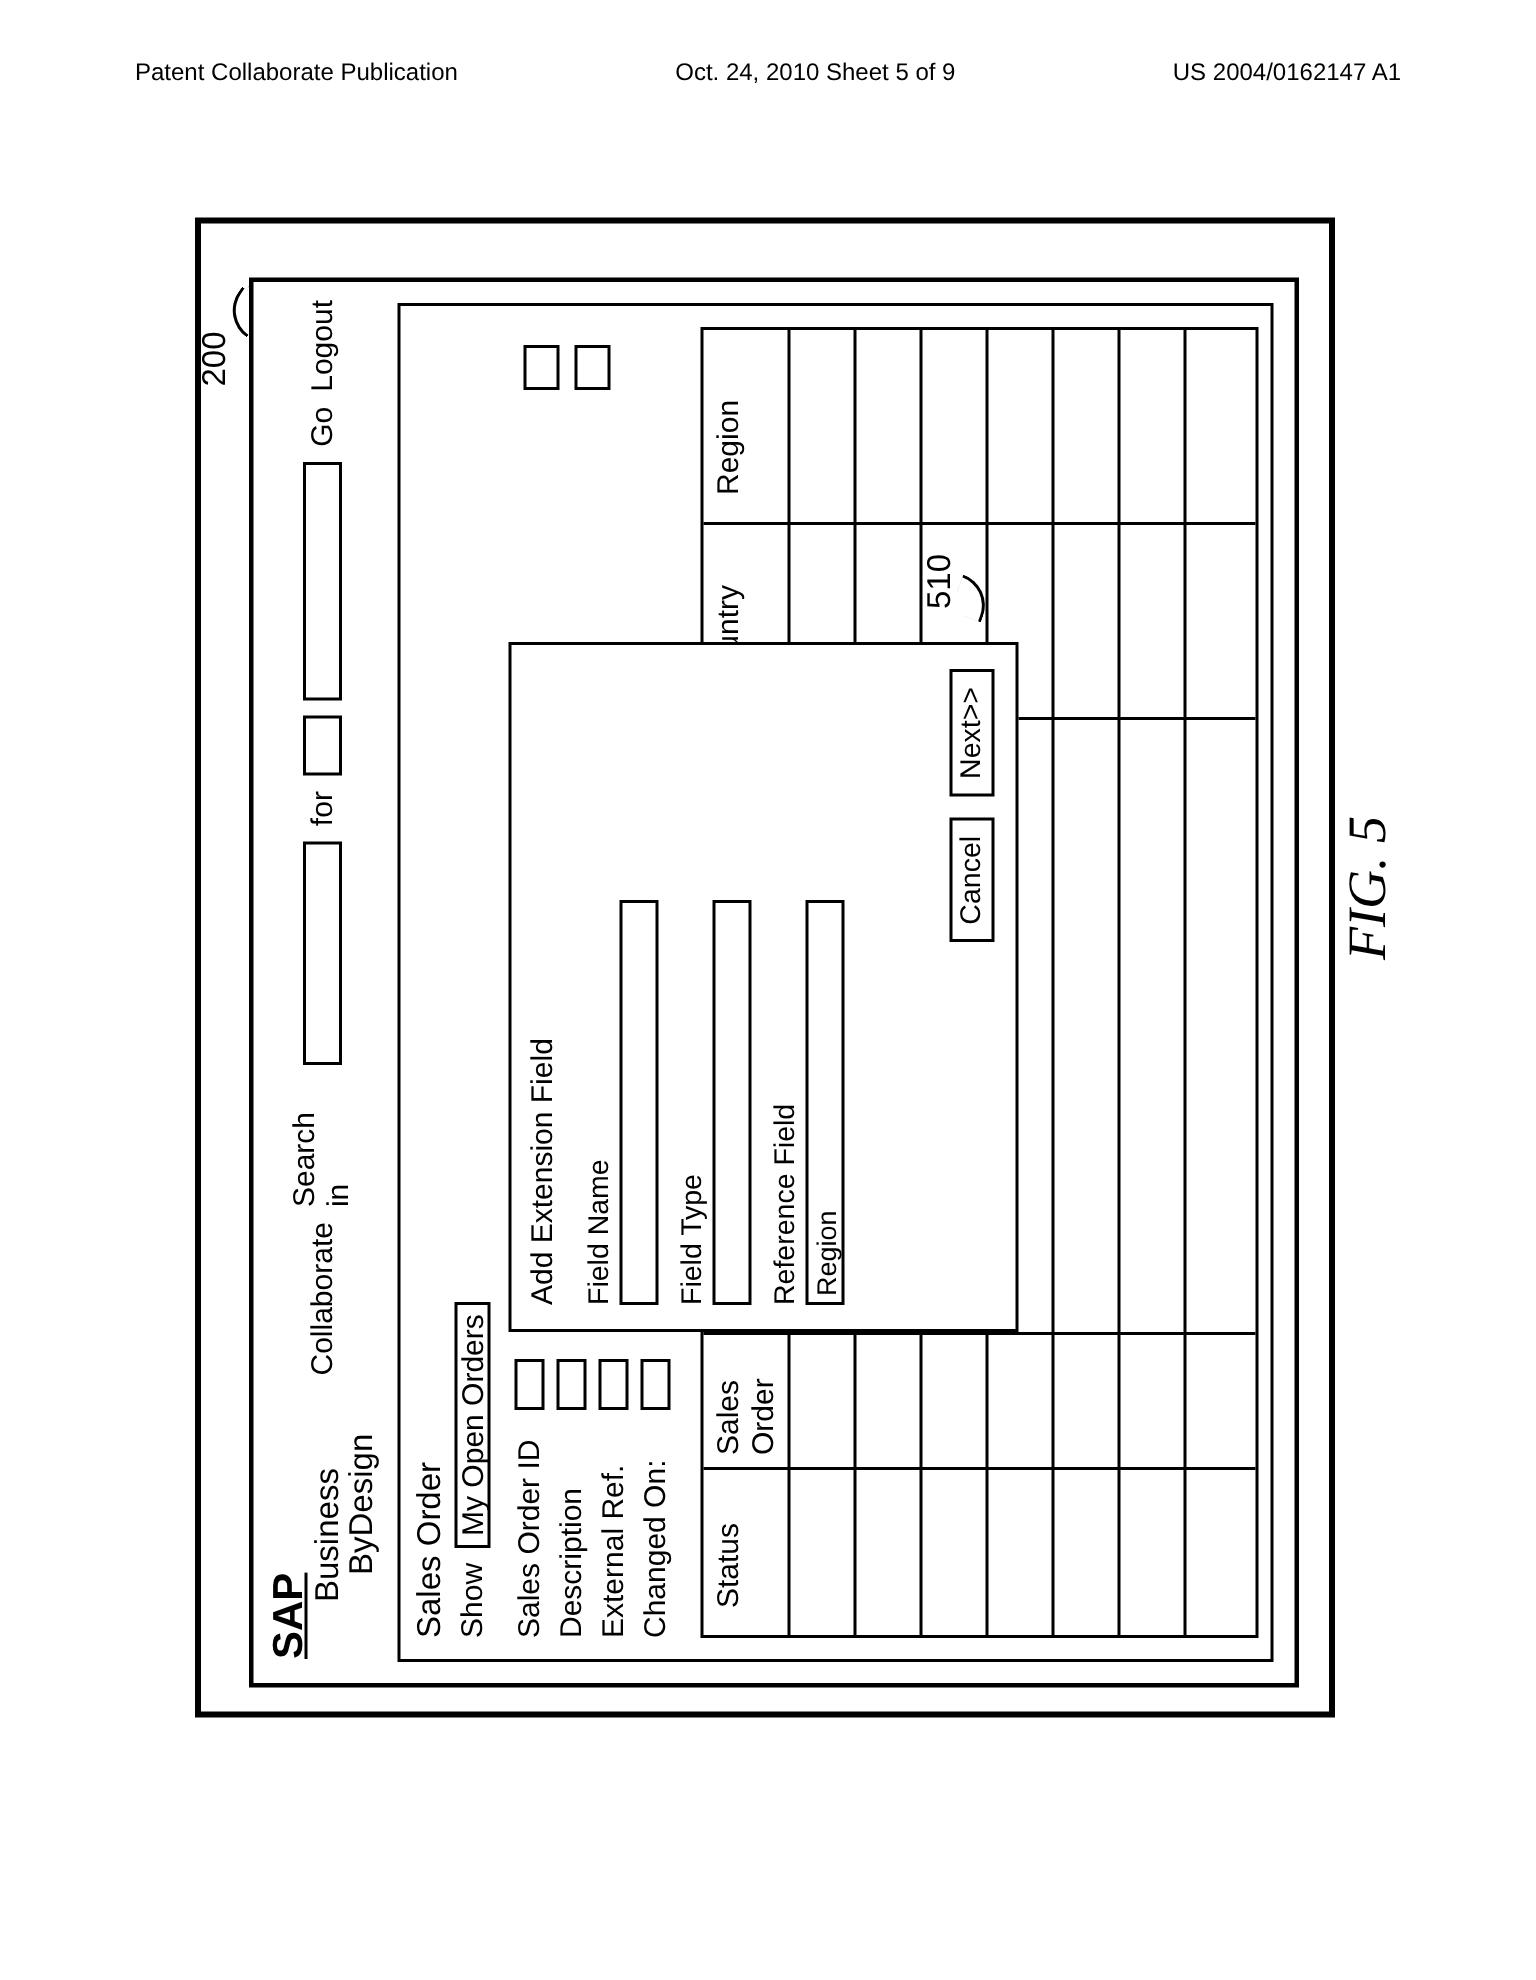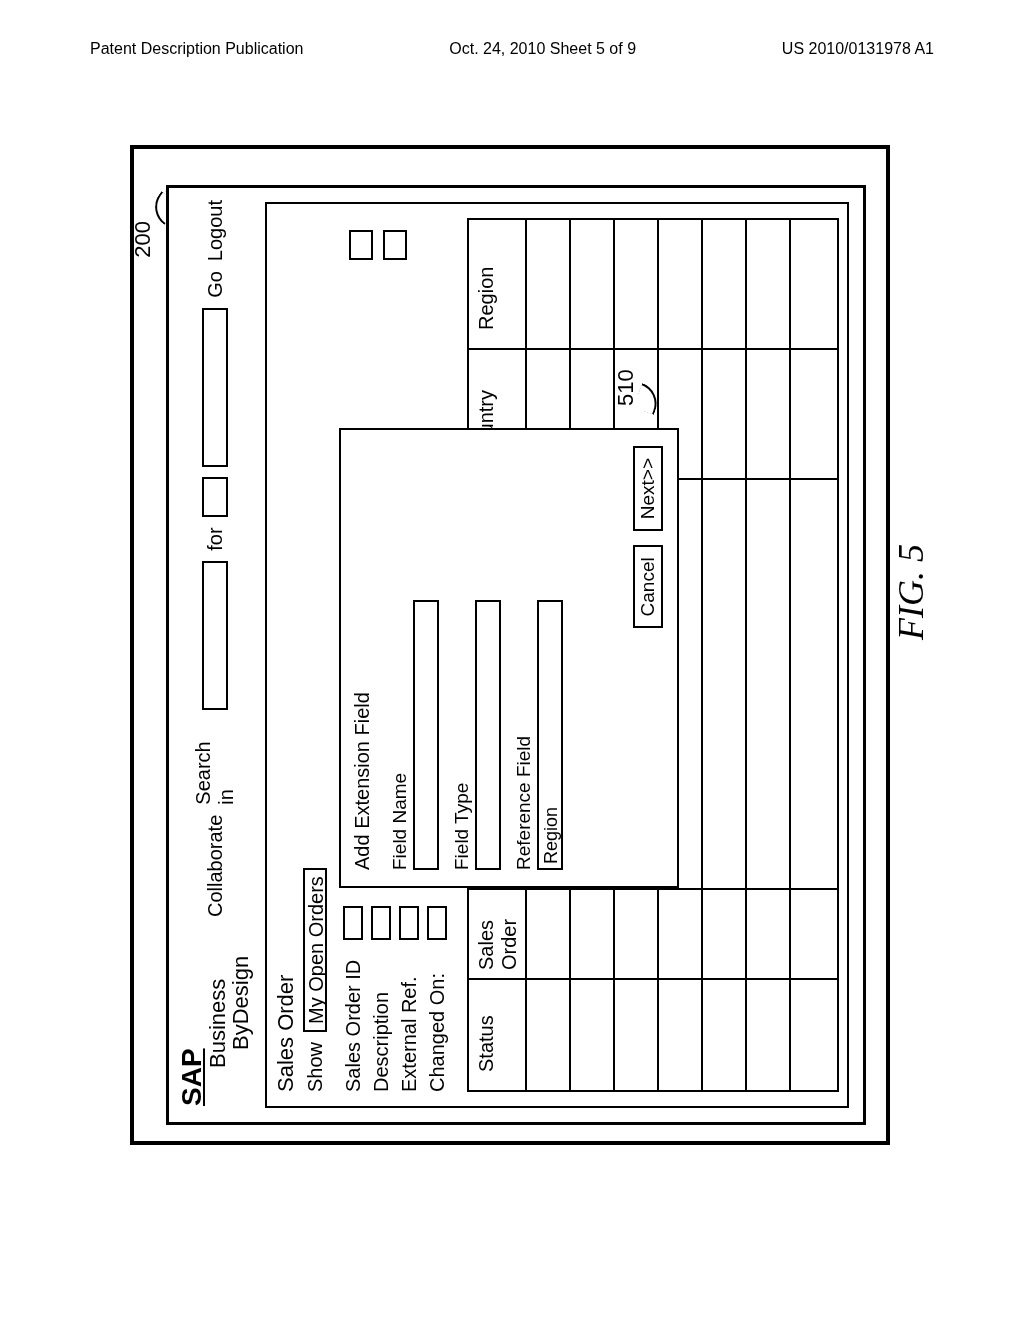--- a/index.html
+++ b/index.html
@@ -208,23 +208,23 @@
     position: absolute;
     font-style: italic;
     font-family: "Times New Roman", serif;
     font-size: 36px;
   }
 </style>
 </head>
 <body>
 
 <div class="page-header">
-  <span class="left">Patent Description Publication</span>
+  <span class="left">Patent Collaborate Publication</span>
   <span class="center">Oct. 24, 2010  Sheet 5 of 9</span>
-  <span class="right">US 2010/0131978 A1</span>
+  <span class="right">US 2004/0162147 A1</span>
 </div>
 
 <div class="figure-outer">
   <div class="figure-inner">
     <div class="rot-wrap">
 
       <div class="ref ref-200">200</div>
       <div class="hook hook200"></div>
       <div class="arrowhead ah200"></div>
 

